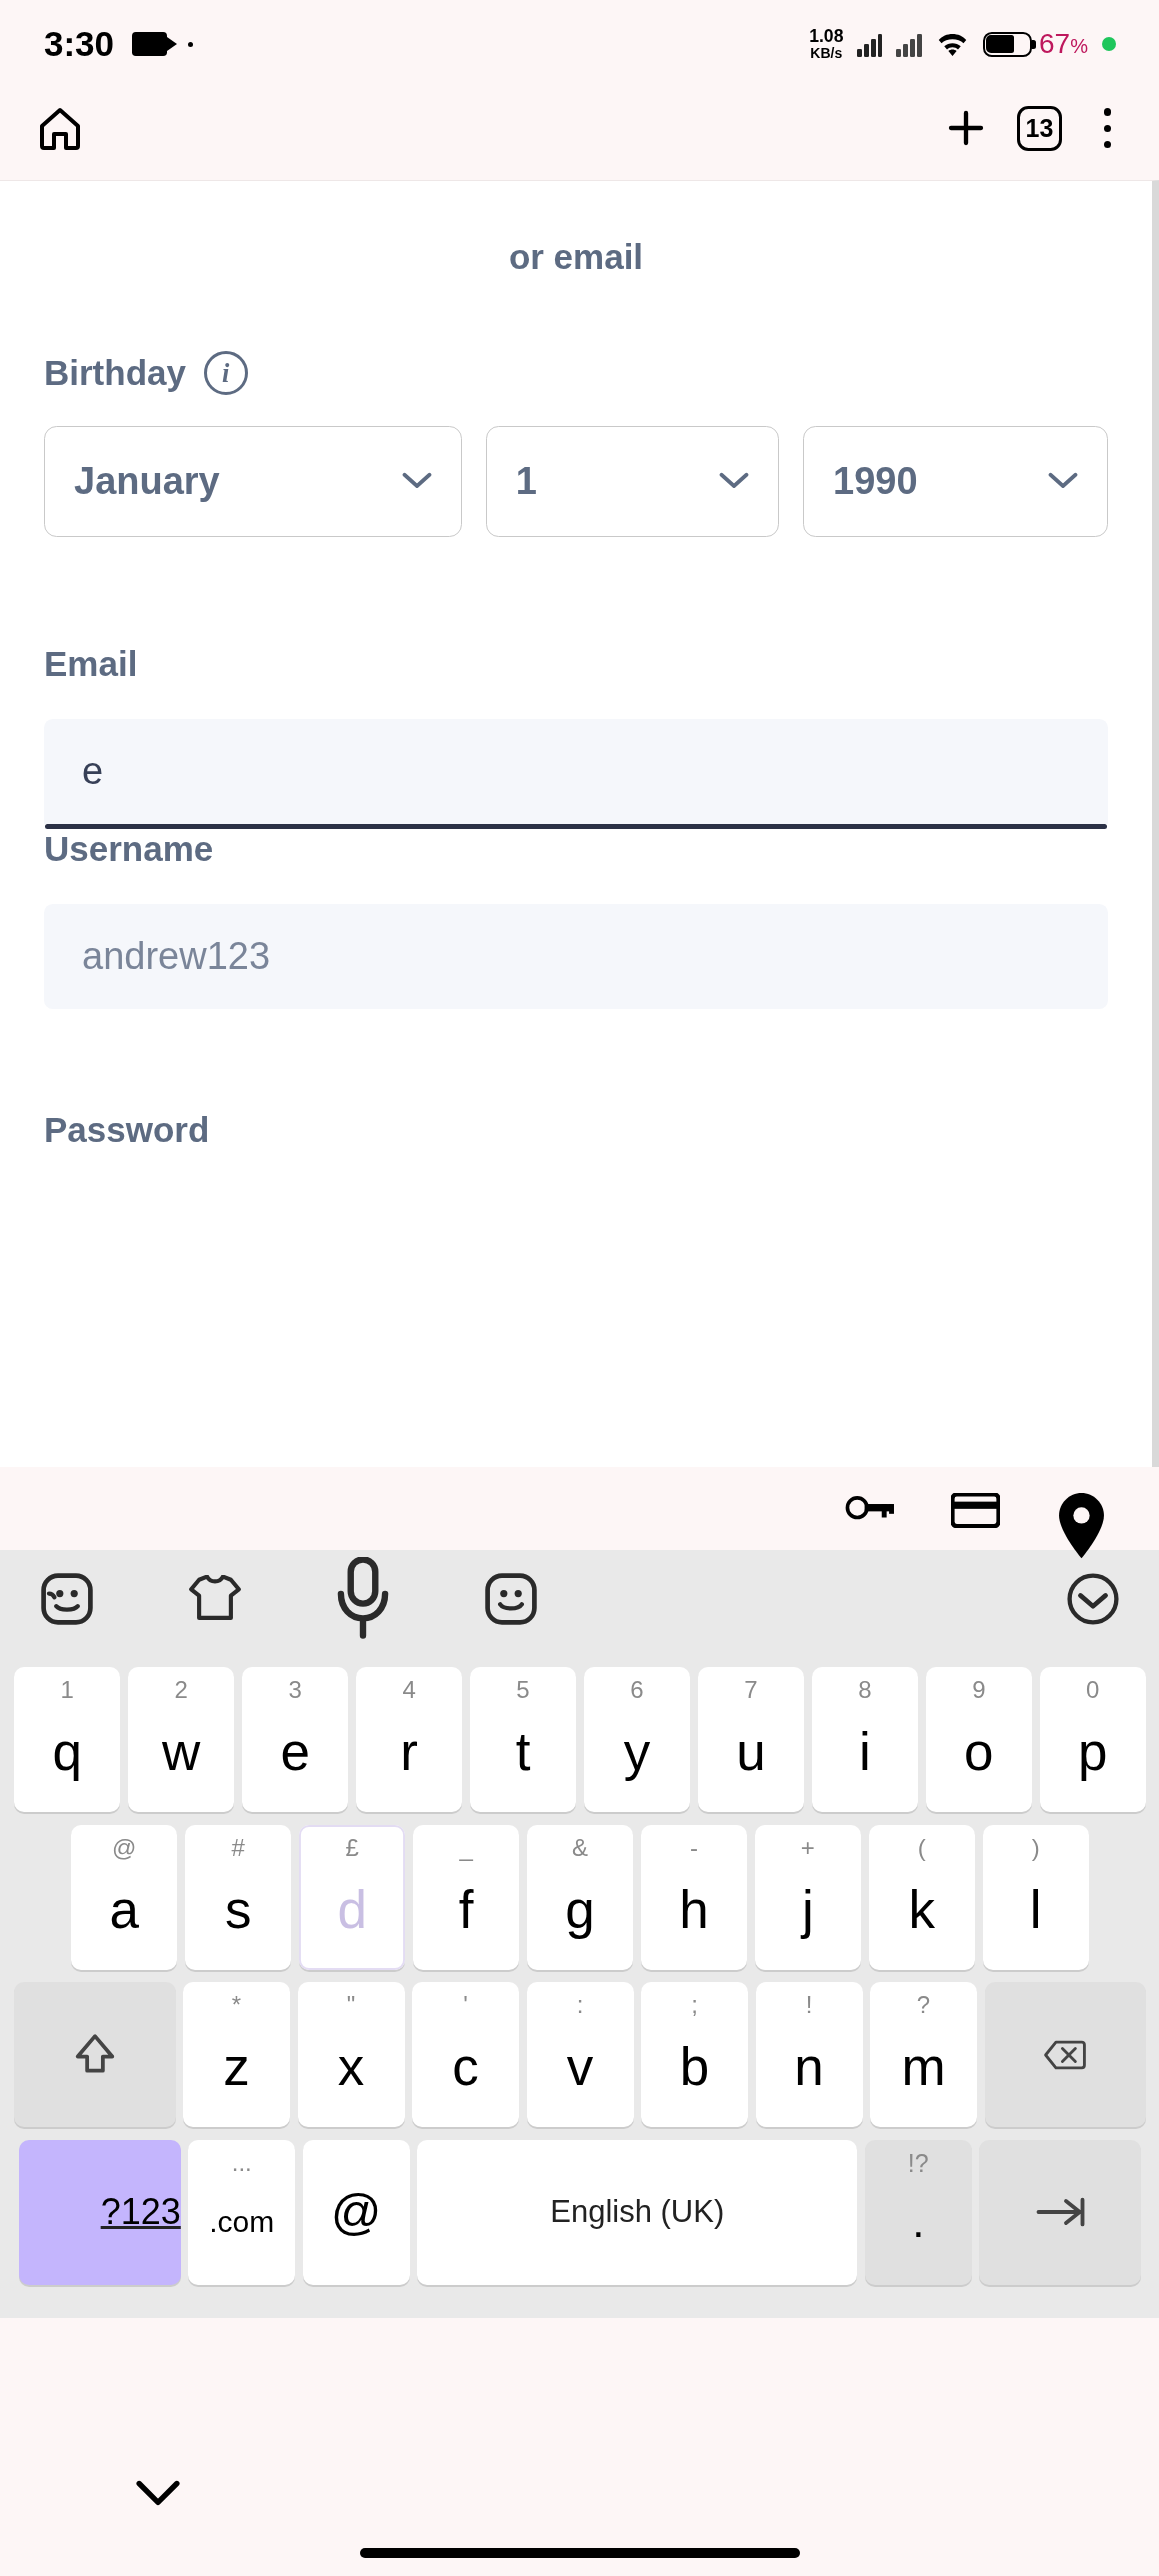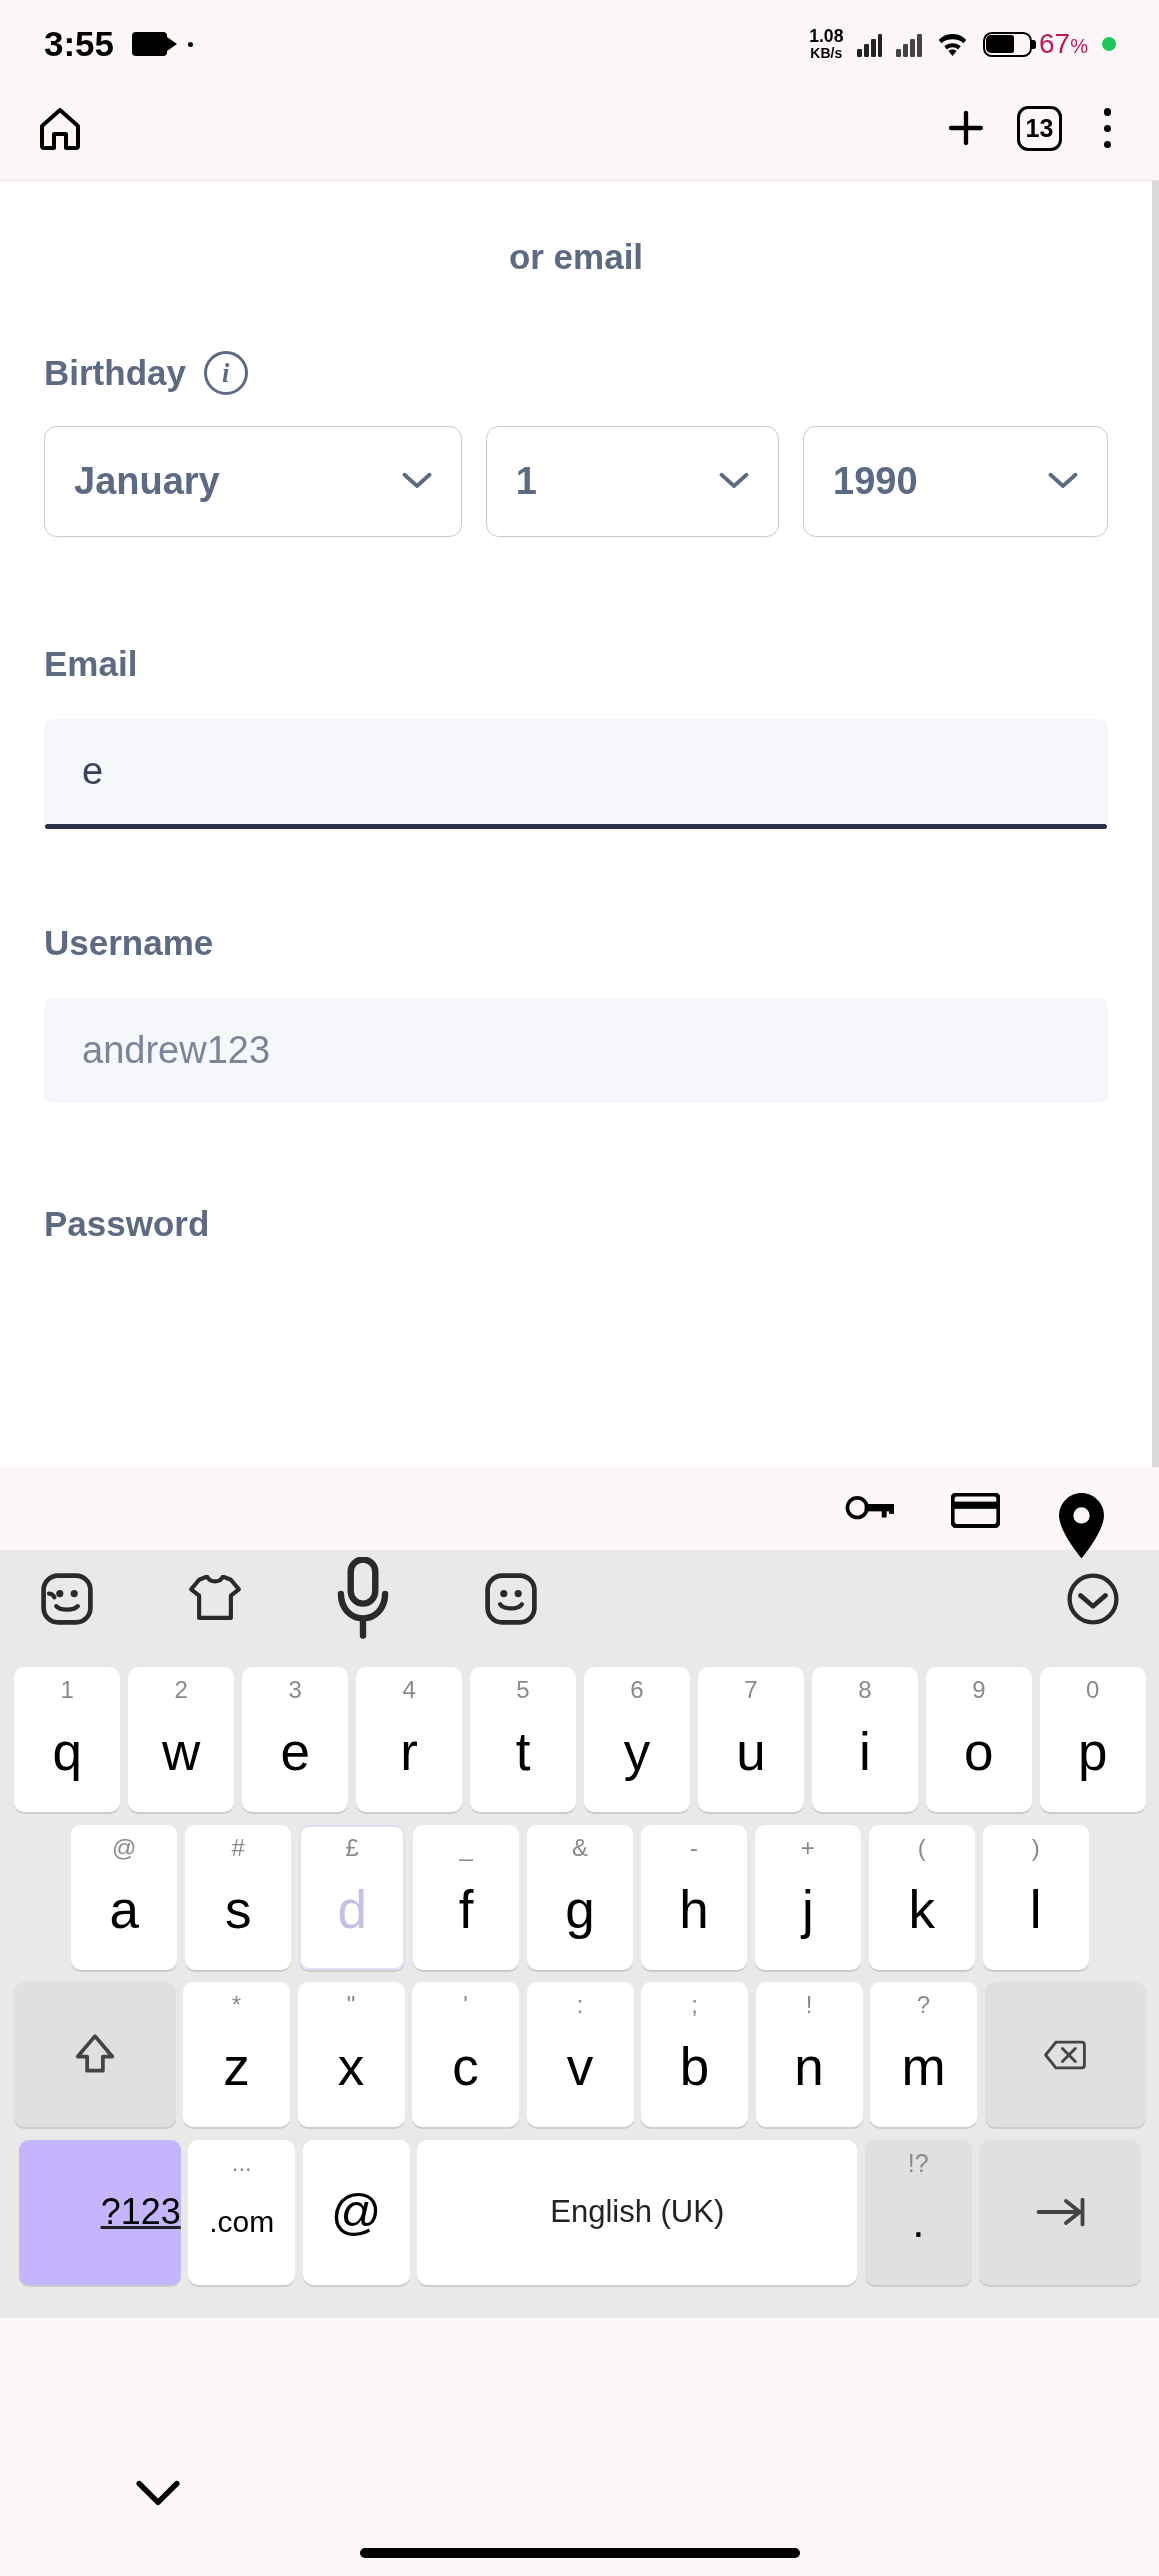--- a/index.html
+++ b/index.html
@@ -56,21 +56,21 @@
     .sel.day { width:302px; }
     .sel.year { width:314px; }
     .sel .val { font-size:38px; color:#5d6b82; font-weight:700; }
     .sel .chev svg { width:30px; height:20px; }
 
     .section-gap { margin-top:107px; }
     .text-field { margin-top:35px; background:#f5f7fb; border-radius:8.8px; padding:31px 38px; }
     .text-field.active { border-radius:8.8px 8.8px 0 0; }
     .text-field .val { font-size:38px; color:#374057; font-weight:400; }
     .underline { height:4.4px; background:#2b3146; border-radius:2.5px; margin:0 1.3px; }
-    .username-gap{ margin-top:94px;}
+    .username-gap{ }
 
     
     .kbd-wrap { position:absolute; left:0; right:0; bottom:0; height:1109px; background:#fdf6f6; }
     .accessory { display:flex; align-items:center; justify-content:flex-end; gap:57px; padding:26.4px 54px 19px; }
     .accessory .acc-icon{ width:49px; height:38px; }
 
     .suggest-row { display:flex; align-items:center; justify-content:space-between; padding:21.4px 40px 15px; background:#e9e9e9; border-radius:0;}
     .suggest-row .sicon { width:54px; height:54px; display:flex; align-items:center; justify-content:center; }
     .suggest-left{ display:flex; gap:94px; align-items:center;}
 
@@ -105,21 +105,21 @@
     .nav-bar .chev-down { position:absolute; left:136px; top:21.4px; }
     .nav-bar .chev-down svg { width:44px; height:29px; }
     .nav-pill { position:absolute; bottom:17.6px; left:50%; transform:translateX(-50%); width:440px; height:10px; background:#000; border-radius:6.3px; }
     .row2-offset{ padding:0 57px; }
   </style>
 </head>
 <body>
 
 <div class="status-bar">
   <div class="status-left">
-    <span class="status-time">3:55</span>
+    <span class="status-time">3:30</span>
     <span class="video-icon"></span>
     <span class="dot"></span>
   </div>
   <div class="status-right">
     <div class="net-speed">
       <div class="v1">1.08</div>
       <div class="v2">KB/s</div>
     </div>
     <div class="signal-bars">
       <span style="height:7.5px"></span>

